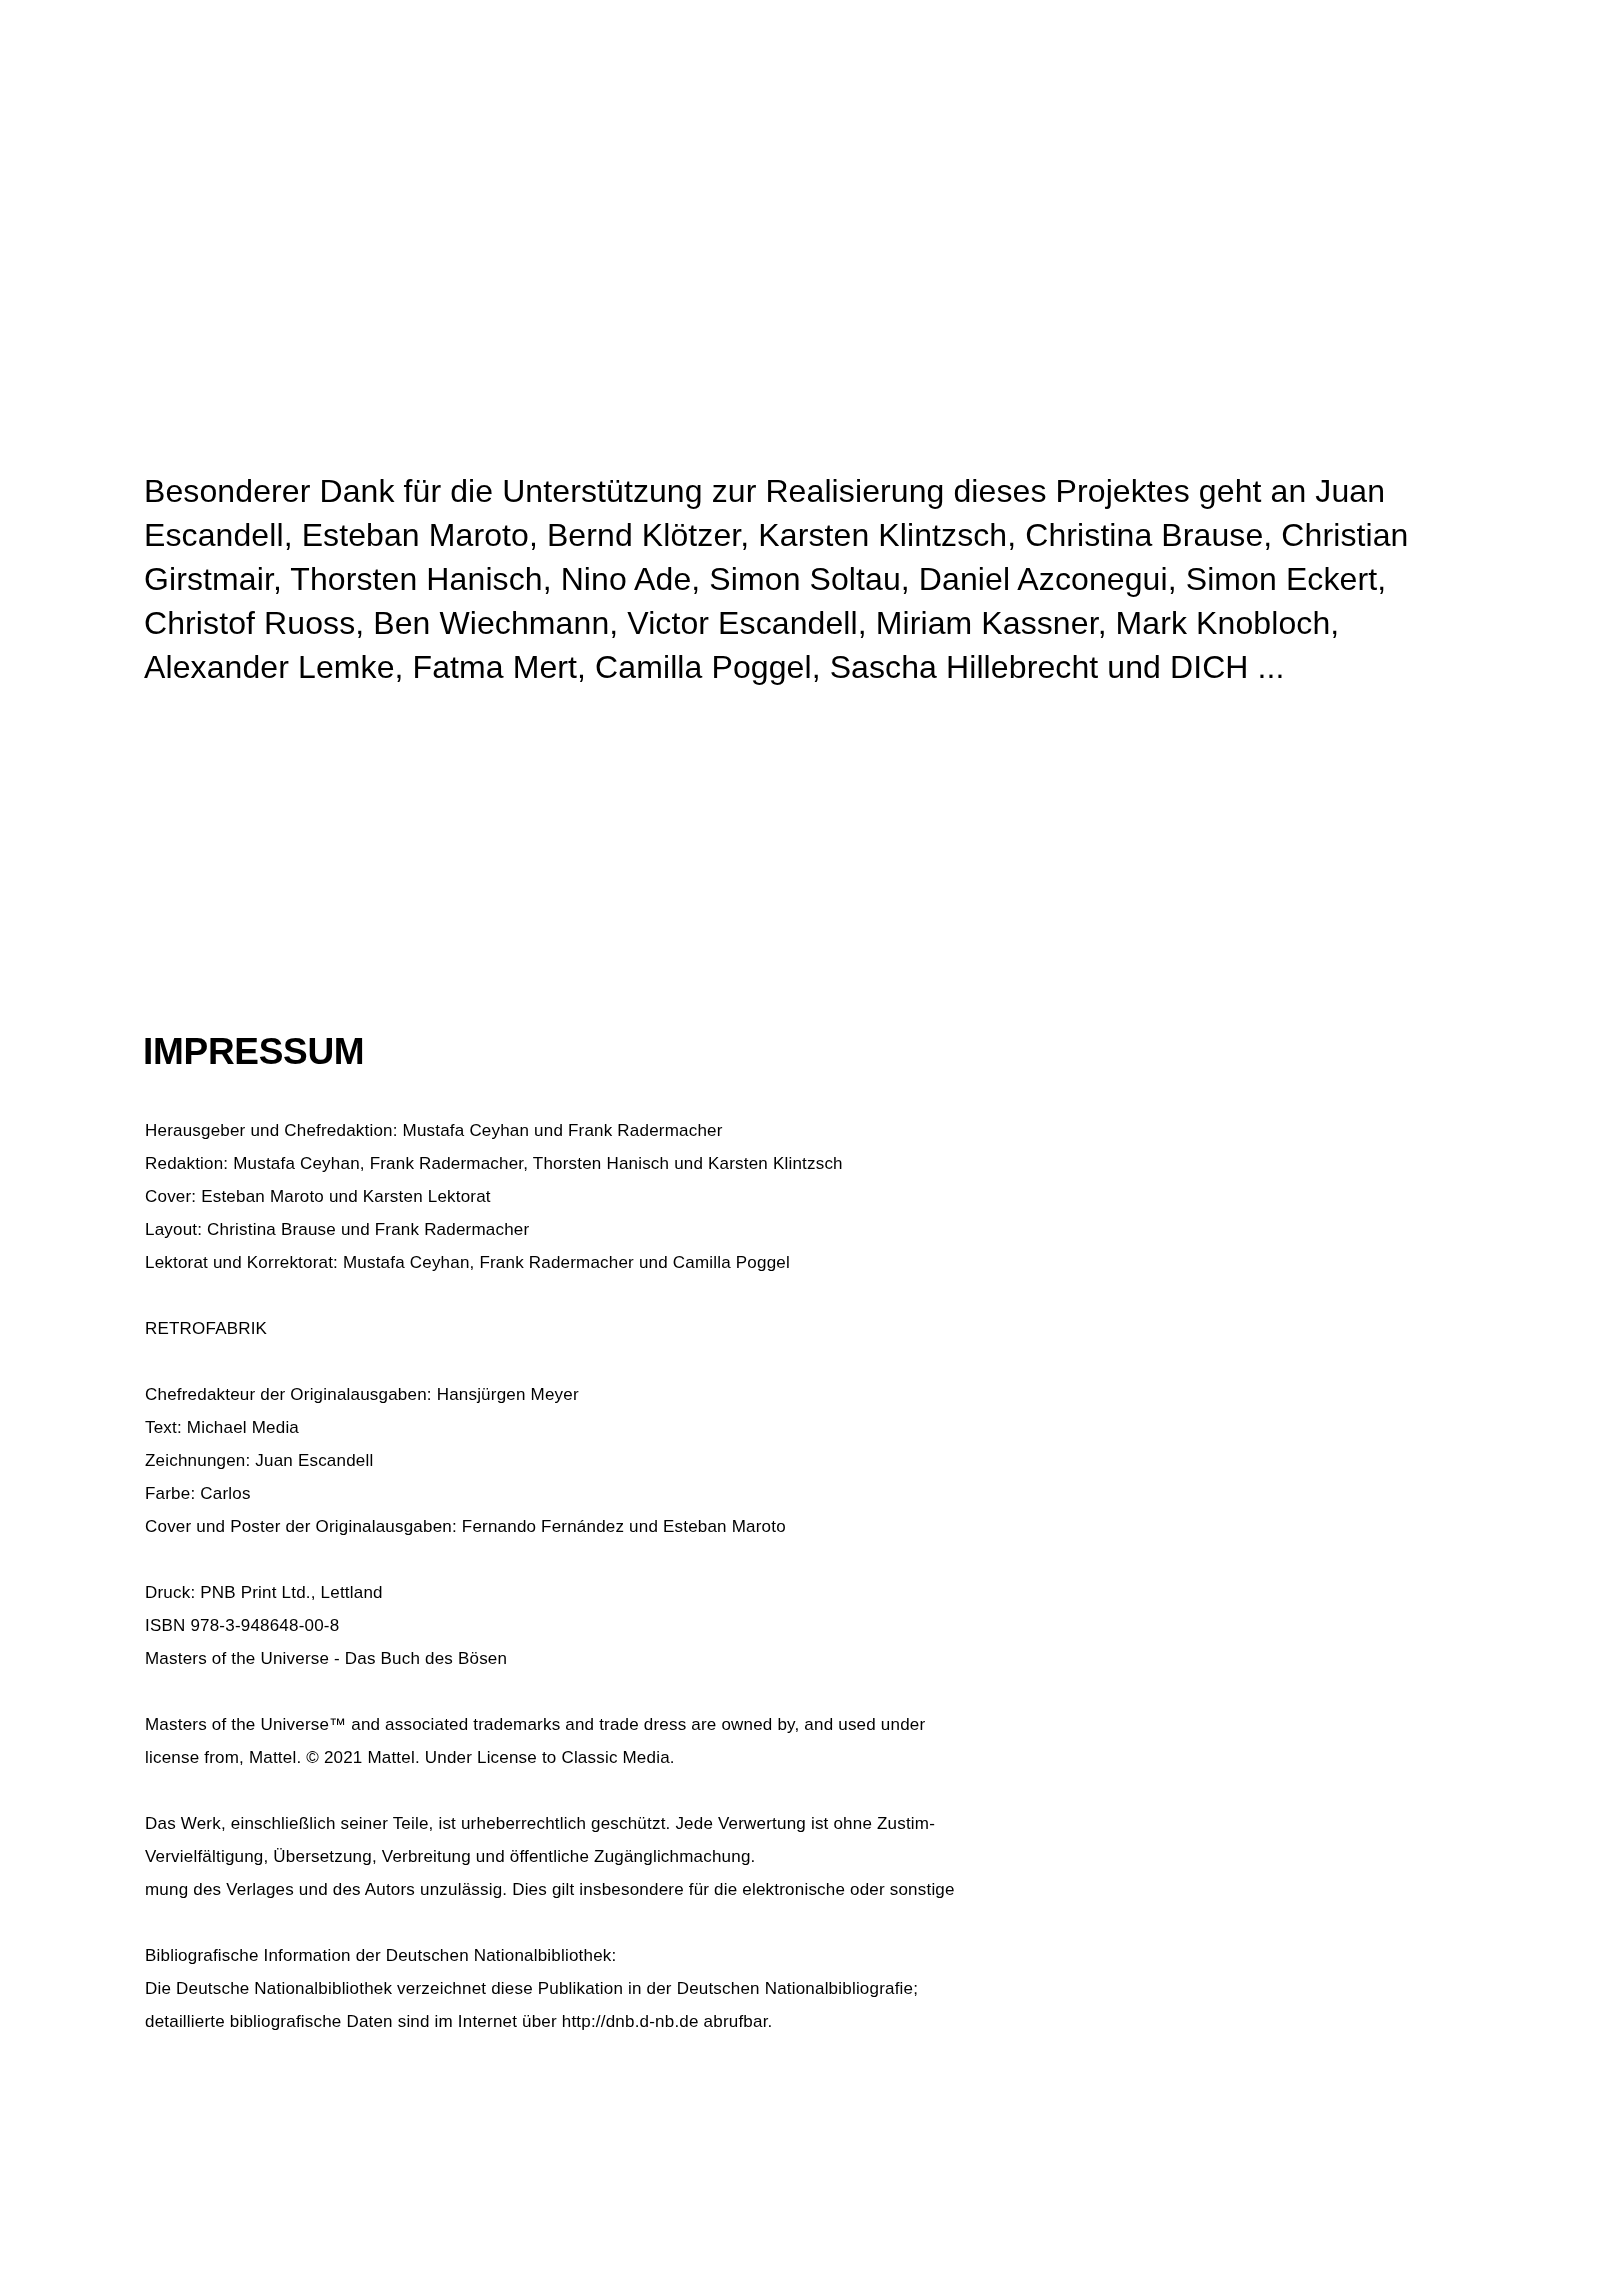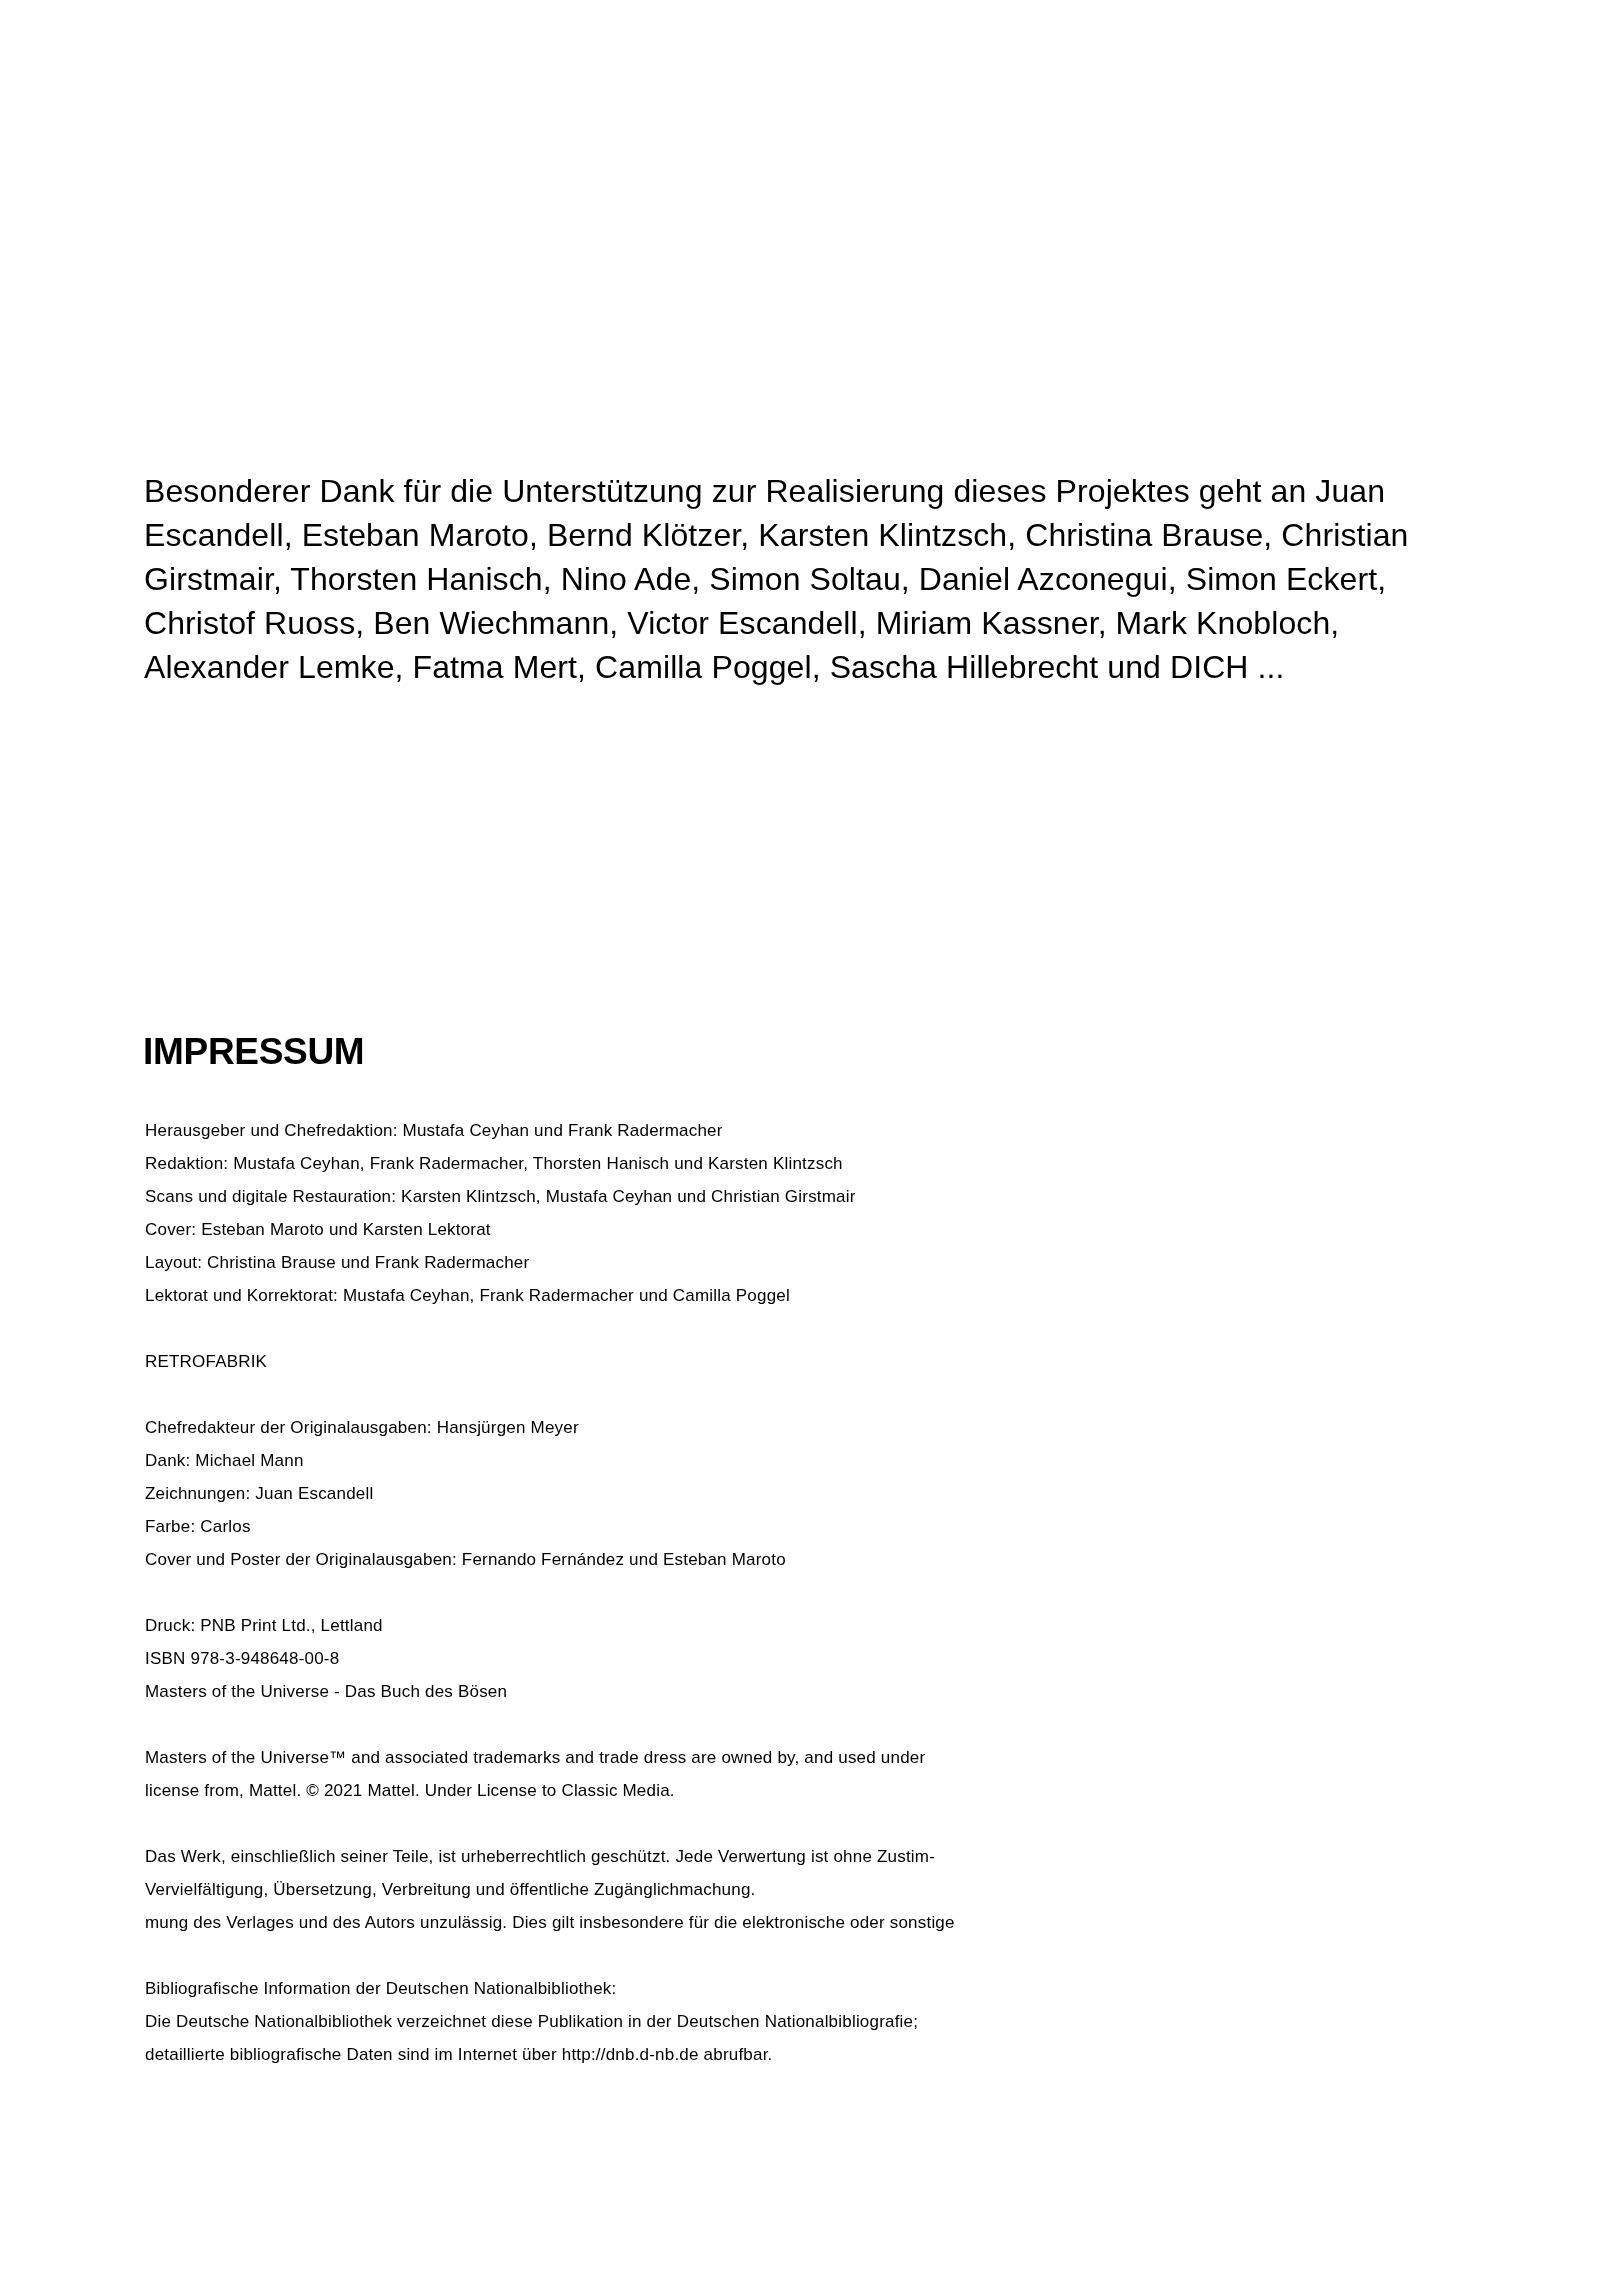--- a/index.html
+++ b/index.html
@@ -70,33 +70,32 @@
     <span class="line">Alexander Lemke, Fatma Mert, Camilla Poggel, Sascha Hillebrecht und DICH ...</span>
   </div>
 
   <div class="heading">IMPRESSUM</div>
 
   <div class="impressum">
 
     <div class="block">
       <span class="line">Herausgeber und Chefredaktion: Mustafa Ceyhan und Frank Radermacher</span>
       <span class="line">Redaktion: Mustafa Ceyhan, Frank Radermacher, Thorsten Hanisch und Karsten Klintzsch</span>
-      <span class="line">Scans und digitale Restauration: Karsten Klintzsch, Mustafa Ceyhan und Christian Girstmair</span>
       <span class="line">Cover: Esteban Maroto und Karsten Lektorat</span>
       <span class="line">Layout: Christina Brause und Frank Radermacher</span>
       <span class="line">Lektorat und Korrektorat: Mustafa Ceyhan, Frank Radermacher und Camilla Poggel</span>
     </div>
 
     <div class="block">
       <span class="line">RETROFABRIK</span>
     </div>
 
     <div class="block">
       <span class="line">Chefredakteur der Originalausgaben: Hansjürgen Meyer</span>
-      <span class="line">Dank: Michael Mann</span>
+      <span class="line">Text: Michael Media</span>
       <span class="line">Zeichnungen: Juan Escandell</span>
       <span class="line">Farbe: Carlos</span>
       <span class="line">Cover und Poster der Originalausgaben: Fernando Fernández und Esteban Maroto</span>
     </div>
 
     <div class="block">
       <span class="line">Druck: PNB Print Ltd., Lettland</span>
       <span class="line">ISBN 978-3-948648-00-8</span>
       <span class="line">Masters of the Universe - Das Buch des Bösen</span>
     </div>

